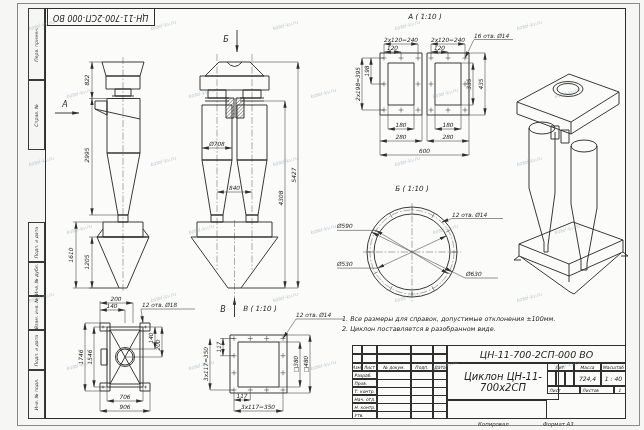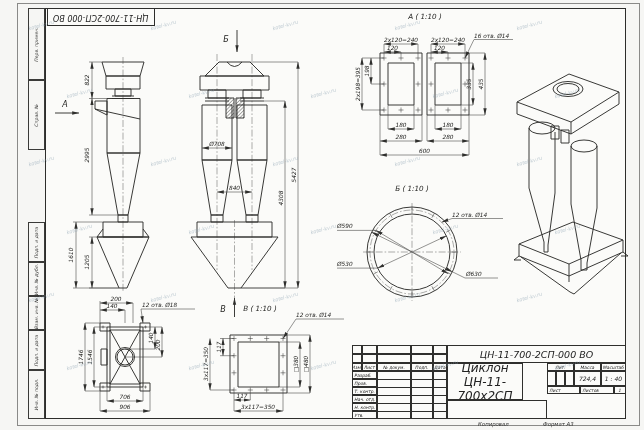--- a/index.html
+++ b/index.html
@@ -310,20 +310,24 @@
       <ellipse cx="89" cy="94" rx="13" ry="6"></ellipse>
       <path d="M76,94 V152 M102,94 V156"></path>
       <path d="M76,152 L86,208 M102,156 L92,211 M86,208 V218 M92,211 V218 M86,218 H92"></path>
       <path d="M24,192 L78,170 L128,188 L74,212 Z"></path>
       <path d="M24,192 V204 L74,224 L128,200 V188 M74,224 V212"></path>
       <path d="M24,204 l-5,4 h7 M128,200 l5,4 h-7 M74,224 l0,6"></path>
       <path d="M26,205 L75,240 M126,201 L79,242 M75,240 L79,242"></path>
     </g>
   </svg>
 
+  <div class="notes">
+    <div>1. Все размеры для справок, допустимые отклонения ±100мм.</div>
+    <div>2. Циклон поставляется в разобранном виде.</div>
+  </div>
 
   <div class="tb">
 
     <div class="c" style="left:0;top:0;width:10px;height:9px;"></div>
     <div class="c" style="left:10px;top:0;width:15px;height:9px;"></div>
     <div class="c" style="left:25px;top:0;width:34px;height:9px;"></div>
     <div class="c" style="left:59px;top:0;width:22px;height:9px;"></div>
     <div class="c" style="left:81px;top:0;width:14px;height:9px;"></div>
     <div class="c" style="left:0;top:9px;width:10px;height:9px;"></div>
     <div class="c" style="left:10px;top:9px;width:15px;height:9px;"></div>
@@ -347,21 +351,21 @@
     <div class="c" style="left:59px;top:26px;width:22px;height:48px;"></div>
     <div class="c" style="left:81px;top:26px;width:14px;height:48px;"></div>
     <div style="position:absolute;left:25px;top:34px;width:70px;height:0;border-top:0.7px solid #2f2f2d;"></div>
     <div style="position:absolute;left:25px;top:42px;width:70px;height:0;border-top:0.7px solid #2f2f2d;"></div>
     <div style="position:absolute;left:25px;top:50px;width:70px;height:0;border-top:0.7px solid #2f2f2d;"></div>
     <div style="position:absolute;left:25px;top:58px;width:70px;height:0;border-top:0.7px solid #2f2f2d;"></div>
     <div style="position:absolute;left:25px;top:66px;width:70px;height:0;border-top:0.7px solid #2f2f2d;"></div>
 
     <div class="c" style="left:95px;top:0;width:179px;height:18px;font-size:9.5px;">ЦН-11-700-2СП-000 ВО</div>
 
-    <div class="c" style="left:95px;top:18px;width:76px;height:37px;font-size:12px;text-align:center;">Циклон ЦН-11-700х2СП</div>
+    <div class="c" style="left:95px;top:18px;width:112px;height:37px;font-size:10px;text-align:center;">Циклон ЦН-11-700х2СП</div>
     <div class="c" style="left:95px;top:55px;width:100px;height:19px;"></div>
 
     <div class="c lab" style="left:195px;top:18px;width:27px;height:8px;">Лит.</div>
     <div class="c lab" style="left:222px;top:18px;width:27px;height:8px;">Масса</div>
     <div class="c lab" style="left:249px;top:18px;width:25px;height:8px;">Масштаб</div>
     <div class="c" style="left:195px;top:26px;width:9px;height:15px;"></div>
     <div class="c" style="left:204px;top:26px;width:9px;height:15px;"></div>
     <div class="c" style="left:213px;top:26px;width:9px;height:15px;"></div>
     <div class="c" style="left:222px;top:26px;width:27px;height:15px;font-size:6px;">724,4</div>
     <div class="c" style="left:249px;top:26px;width:25px;height:15px;font-size:6px;">1 : 40</div>

